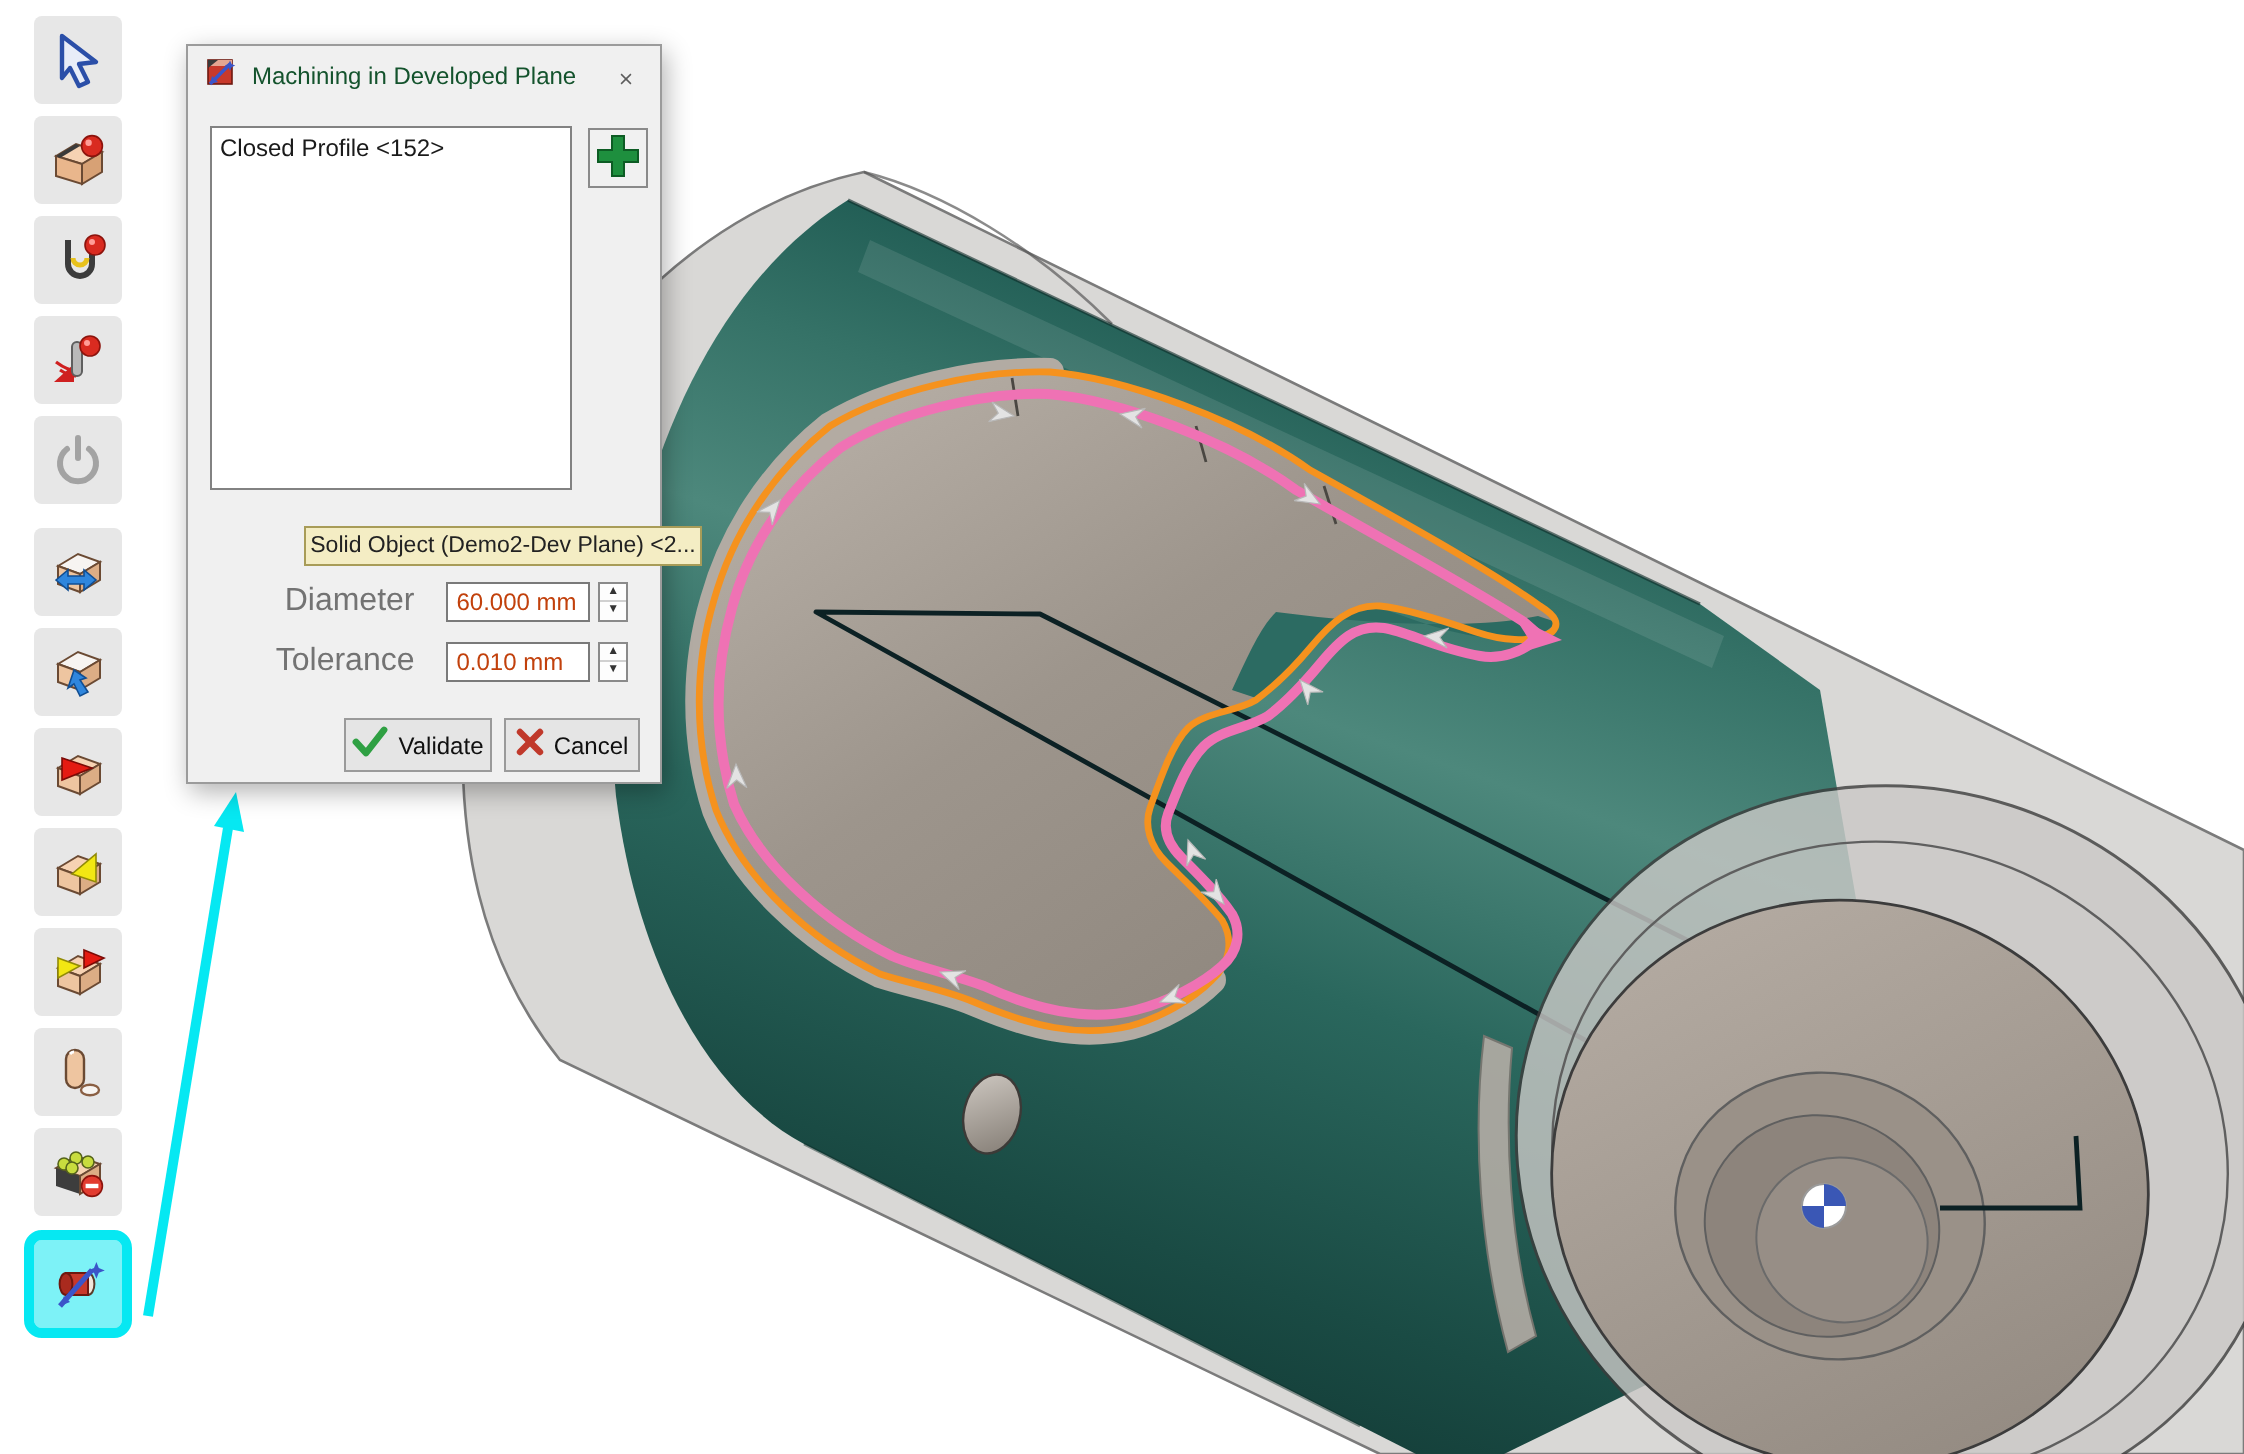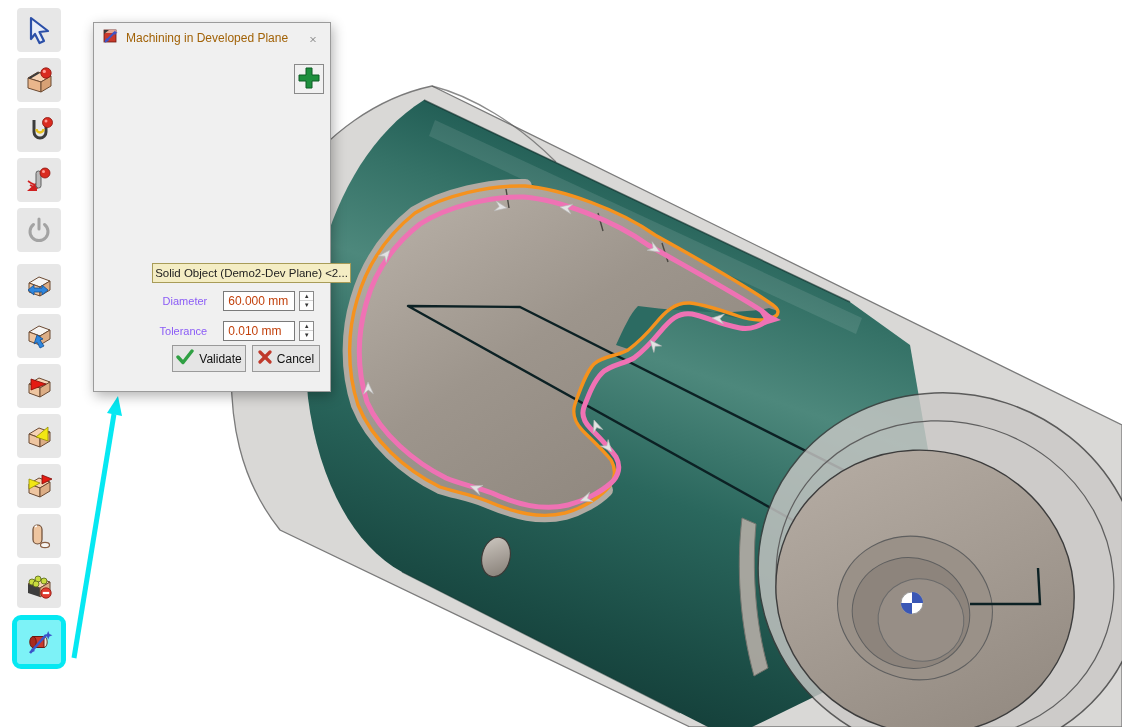--- a/index.html
+++ b/index.html
@@ -22,48 +22,48 @@
   
   #callout{position:absolute;left:0;top:0;width:1122px;height:727px;z-index:2;
            pointer-events:none;}
 
   
   #dlg{position:absolute;left:93px;top:22px;width:238px;height:370px;z-index:4;
        background:#f0f0f0;border:1px solid #9b9b9b;
        box-shadow:2px 4px 12px rgba(0,0,0,.30);box-sizing:border-box;}
   #dlg-title{position:absolute;left:0;top:0;right:0;height:30px;
              display:flex;align-items:center;padding-left:9px;}
-  #dlg-title .ttl{font-size:12px;color:#a16207;margin-left:7px;}
+  #dlg-title .ttl{font-size:12px;color:#14532d;margin-left:7px;}
   #dlg-close{position:absolute;right:8px;top:7px;width:18px;height:18px;
              display:flex;align-items:center;justify-content:center;cursor:pointer;
              color:#666;font-size:14px;background:transparent;border:none;}
   #profile-list{position:absolute;left:11px;top:40px;width:181px;height:182px;
                 background:#ffffff;border:1px solid #828282;box-sizing:border-box;
                 padding:3px 4px;}
   #profile-list .item{font-size:12px;color:#1a1a1a;line-height:15px;}
   #add-btn{position:absolute;left:200px;top:41px;width:30px;height:30px;
            background:#f1f1f1;border:1px solid #8a8a8a;display:flex;
            align-items:center;justify-content:center;cursor:pointer;padding:0;}
   #solid-btn{position:absolute;left:20px;top:240px;width:199px;height:20px;
              background:#f4edc4;border:1px solid #a89c58;box-sizing:border-box;
              font-size:11.5px;color:#222;display:flex;align-items:center;
              justify-content:center;white-space:nowrap;overflow:hidden;
              cursor:pointer;margin-left:38px;}
   .frow{position:absolute;left:20px;width:200px;height:21px;display:flex;
         align-items:center;}
-  .frow .lbl{width:95px;text-align:right;font-size:11px;color:#8b5cf6;
+  .frow .lbl{width:95px;text-align:right;font-size:16px;color:#737373;
              padding-right:16px;}
   .frow input{width:66px;height:18px;border:1px solid #7a7a7a;font-size:12px;
               color:#c2410c;padding:0 0 0 4px;font-family:"Liberation Sans",sans-serif;}
   .spin{width:15px;height:20px;border:1px solid #8a8a8a;background:#fdfdfd;
         margin-left:4px;display:flex;flex-direction:column;box-sizing:border-box;}
   .spin span{flex:1;font-size:6px;line-height:8px;color:#333;text-align:center;
              cursor:pointer;}
   .spin span:first-child{border-bottom:1px solid #d0d0d0;}
-  #row-buttons{position:absolute;left:0;top:322px;width:238px;height:30px;}
+  #row-buttons{position:absolute;left:0;top:336px;width:238px;height:30px;}
   .dbtn{position:absolute;height:27px;background:#e5e5e5;border:1px solid #9a9a9a;
         display:flex;align-items:center;justify-content:center;gap:5px;
         font-size:12px;color:#111;cursor:pointer;font-family:"Liberation Sans",sans-serif;}
   #btn-validate{left:78px;top:0;width:74px;}
   #btn-cancel{left:158px;top:0;width:68px;}
 </style>
 </head>
 <body>
 
 <svg id="viewport" viewBox="0 0 1122 727" xmlns="http://www.w3.org/2000/svg">
@@ -367,20 +367,23 @@
     </span>
     <span class="ttl">Machining in Developed Plane</span>
   </div>
   <button id="dlg-close">
     <svg width="11" height="11" viewBox="0 0 11 11">
       <line x1="1" y1="1" x2="10" y2="10" stroke="#5c5c5c" stroke-width="1.4"></line>
       <line x1="10" y1="1" x2="1" y2="10" stroke="#5c5c5c" stroke-width="1.4"></line>
     </svg>
   </button>
 
+  <div id="profile-list">
+    <div class="item">Closed Profile &lt;152&gt;</div>
+  </div>
 
   <button id="add-btn">
     <span>
       <svg width="24" height="24" viewBox="0 0 24 24">
         <polygon points="9,2 15,2 15,9 22,9 22,15 15,15 15,22 9,22 9,15 2,15 2,9 9,9" fill="#1e8f3e" stroke="#0d5c24" stroke-width="1"></polygon>
       </svg>
     </span>
   </button>
 
   <button id="solid-btn">Solid Object (Demo2-Dev Plane) &lt;2...</button>

